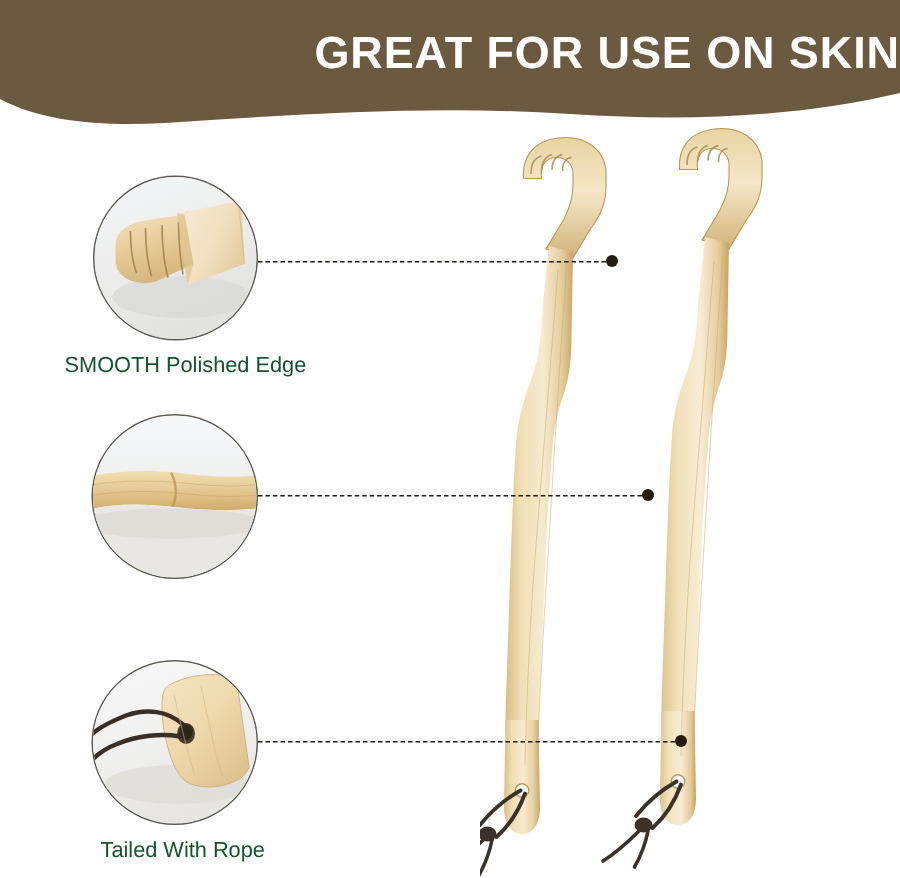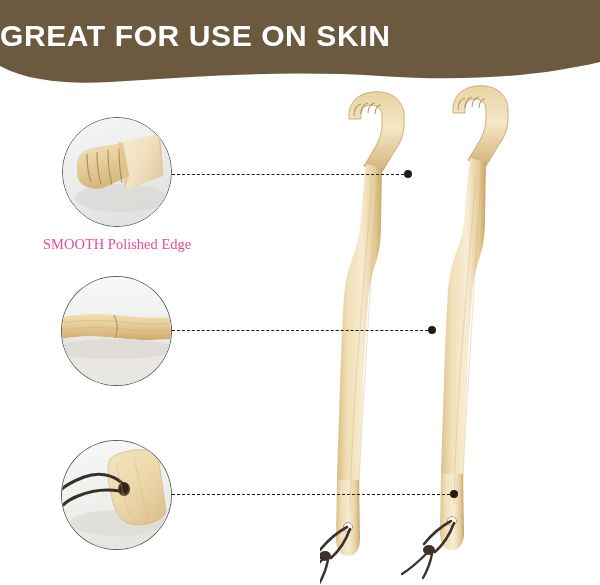--- a/index.html
+++ b/index.html
@@ -29,42 +29,42 @@
   #banner-svg {
     position: absolute;
     left: 0;
     top: 0;
   }
   #banner-title {
     position: absolute;
     left: 0;
     top: 19px;
     width: 600px;
-    text-align: left;
+    text-align: right;
     color: #ffffff;
     font-family: "Liberation Sans", sans-serif;
     font-weight: bold;
     font-size: 30px;
     letter-spacing: 0.6px;
     line-height: 34px;
     white-space: nowrap;
   }
   .circle {
     position: absolute;
     border-radius: 50%;
     overflow: hidden;
     border: 1px solid #5c5a52;
     box-sizing: border-box;
     background: #fbfbfa;
   }
   .callout-label {
     position: absolute;
-    color: #ec4899;
+    color: #14532d;
     font-size: 14.5px;
-    font-family: Liberation Serif, serif;
+    font-family: Liberation Sans, sans-serif;
     white-space: nowrap;
     line-height: 16px;
   }
 
   
   .dash-line {
     position: absolute;
     height: 0;
     border-top: 1.6px dashed #1e1a14;
   }
@@ -310,16 +310,17 @@
         <path d="M60,42 C50,33 36,31 22,36 C12,40 4,44 0,48"></path>
         <path d="M58,50 C46,48 30,49 16,55 C8,58 3,62 0,65"></path>
       </g>
 
       <g stroke="#d3b583" stroke-width="0.7" fill="none" opacity="0.6">
         <path d="M54,22 C58,40 62,58 68,76"></path>
         <path d="M72,16 C76,36 80,56 86,76"></path>
       </g>
     </svg>
   </div>
+  <div class="callout-label" style="left:67px; top:559px;">Tailed With Rope</div>
   <div class="dash-line" style="left:172px; top:494px; width:278px;"></div>
   <div class="dot" style="left:450px; top:490px;"></div>
 
 </div>
 
 </body></html>

